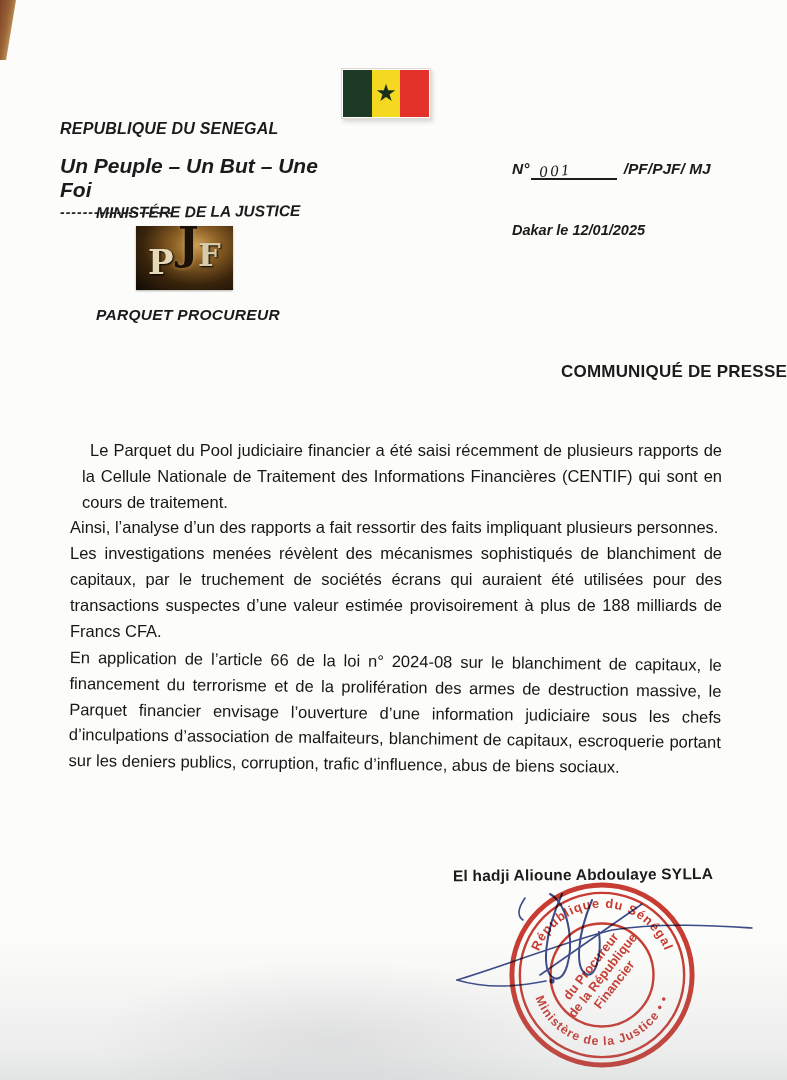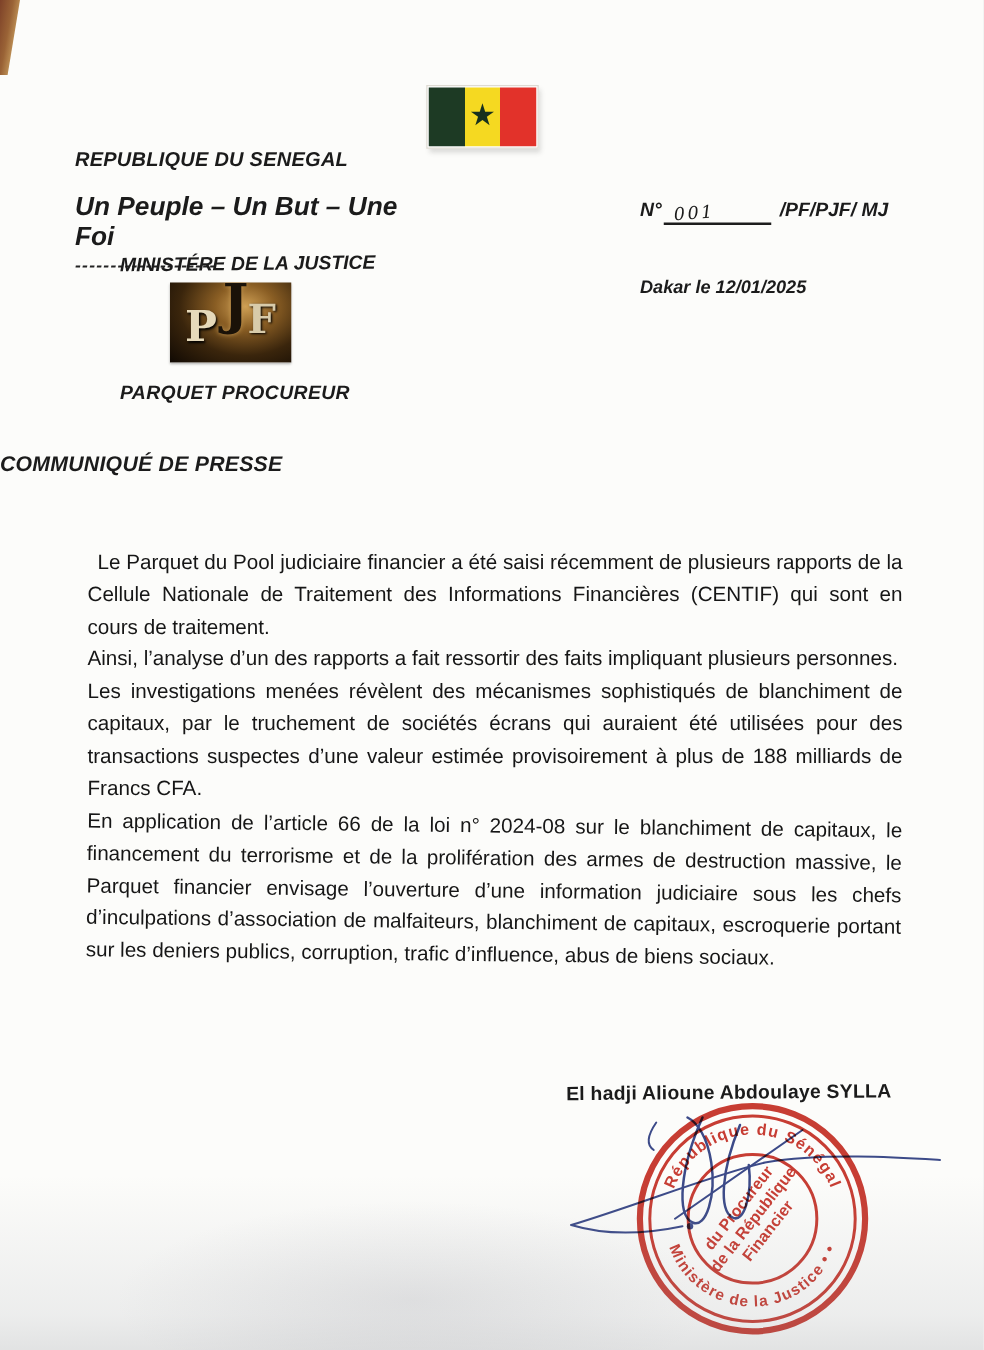--- a/index.html
+++ b/index.html
@@ -72,30 +72,30 @@
   .pjf-logo .l{ position:absolute; font-weight:bold; }
   .pjf-logo .p{ left:12px; top:16px; font-size:34px; color:#e6d9ba; text-shadow:1px 1px 2px #000; }
   .pjf-logo .j{ left:42px; top:-8px; font-size:44px; color:#1a1208; text-shadow:0 0 4px #c79a52; }
   .pjf-logo .f{ left:62px; top:10px; font-size:32px; color:#d8cbaa; text-shadow:1px 1px 2px #000; }
   .office{
     position:absolute; left:96px; top:306px; font-weight:bold; font-style:italic; font-size:15.5px;
     letter-spacing:0.3px;
   }
   
   .doc-title{
-    position:absolute; left:0; top:360px; width:100%; text-align:left;
-    font-weight:bold; font-size:17px; line-height:23px; letter-spacing:0.2px;font-style:italic;
+    position:absolute; left:0; top:360px; width:100%; text-align:right;
+    font-weight:bold; font-size:17px; line-height:23px; letter-spacing:0.2px;
   }
   
   .doc-body{
     position:absolute; left:70px; top:438px; width:652px;
     font-size:16.5px; line-height:25.8px; text-align:justify; color:#161616;
   }
   .doc-body p{ margin:0; }
-  .doc-body p.p1{ text-indent:8px; }
+  .doc-body p.p1{ text-indent:8px;margin-left:12px; }
   .doc-body p.p4{ transform:rotate(0.7deg); transform-origin:0 0; margin-top:1px; }
   
   .signatory{
     position:absolute; left:438px; top:866px; width:290px; text-align:center;
     font-weight:bold; font-size:15.5px; letter-spacing:0.2px; transform:rotate(-0.5deg);
   }
   .stamp-svg{ position:absolute; left:503px; top:876px; width:198px; height:198px;
     opacity:0.9; mix-blend-mode:multiply; }
   .sig-svg{ position:absolute; left:410px; top:878px; width:377px; height:170px;
     mix-blend-mode:multiply; }

